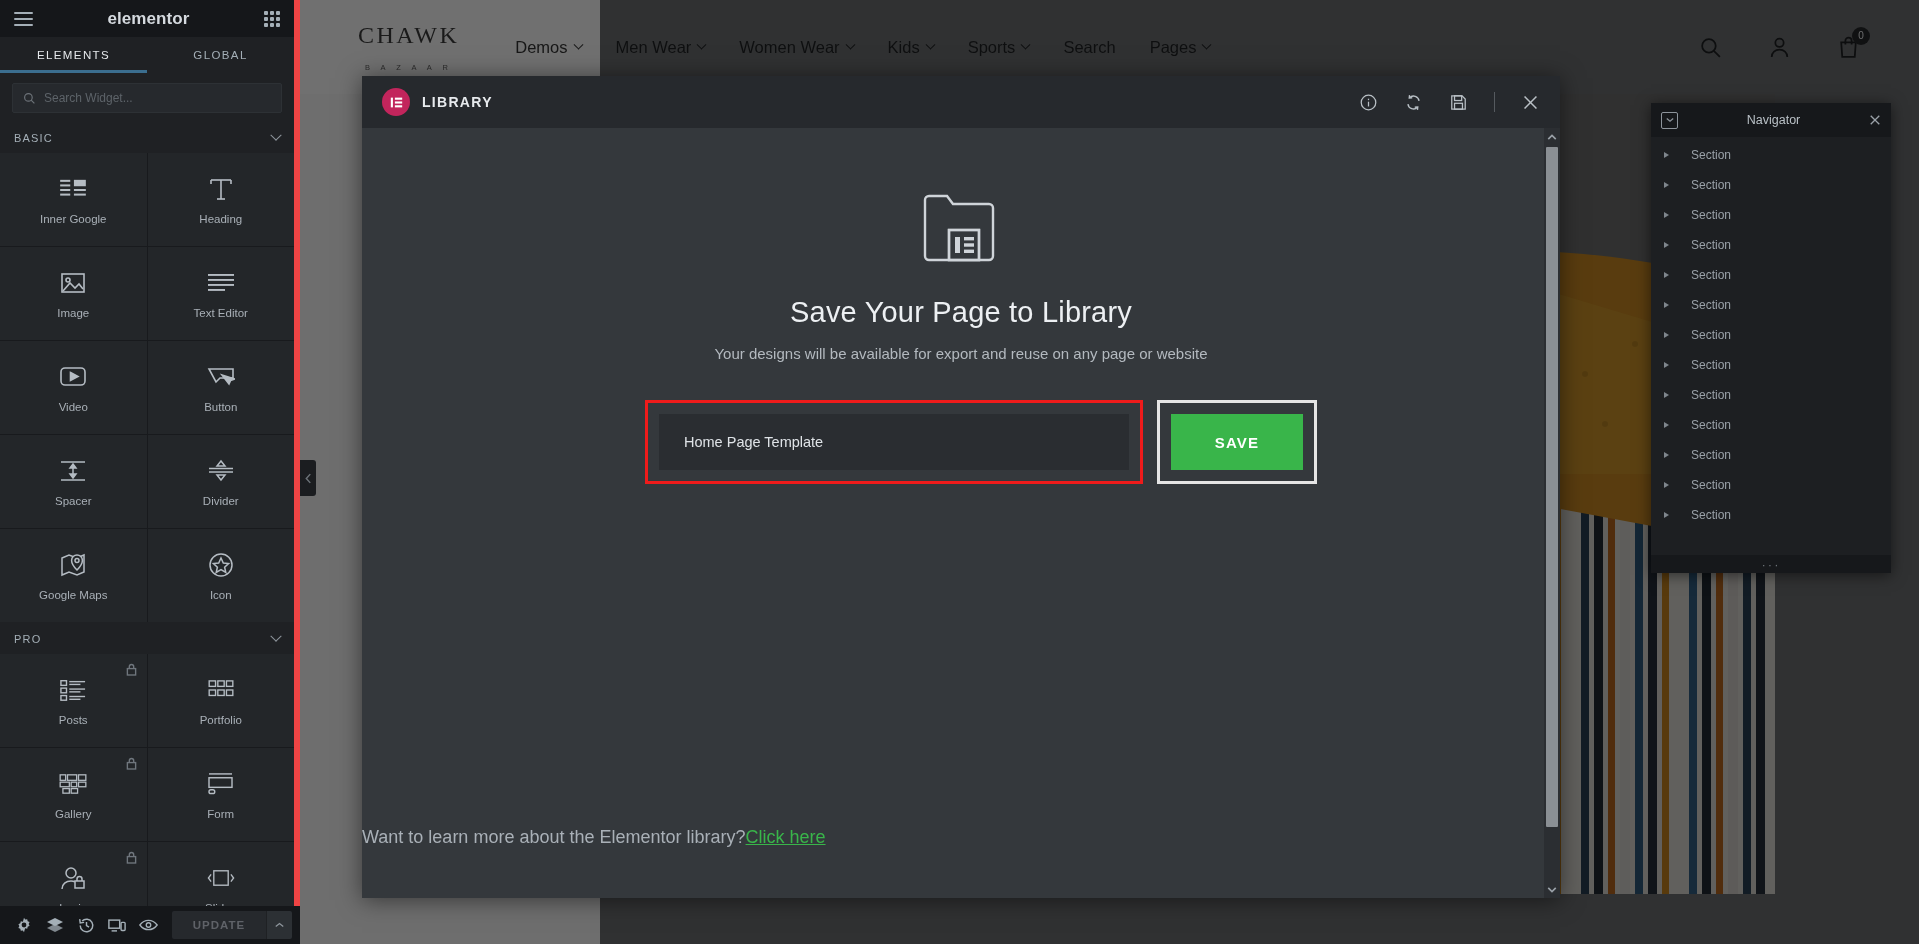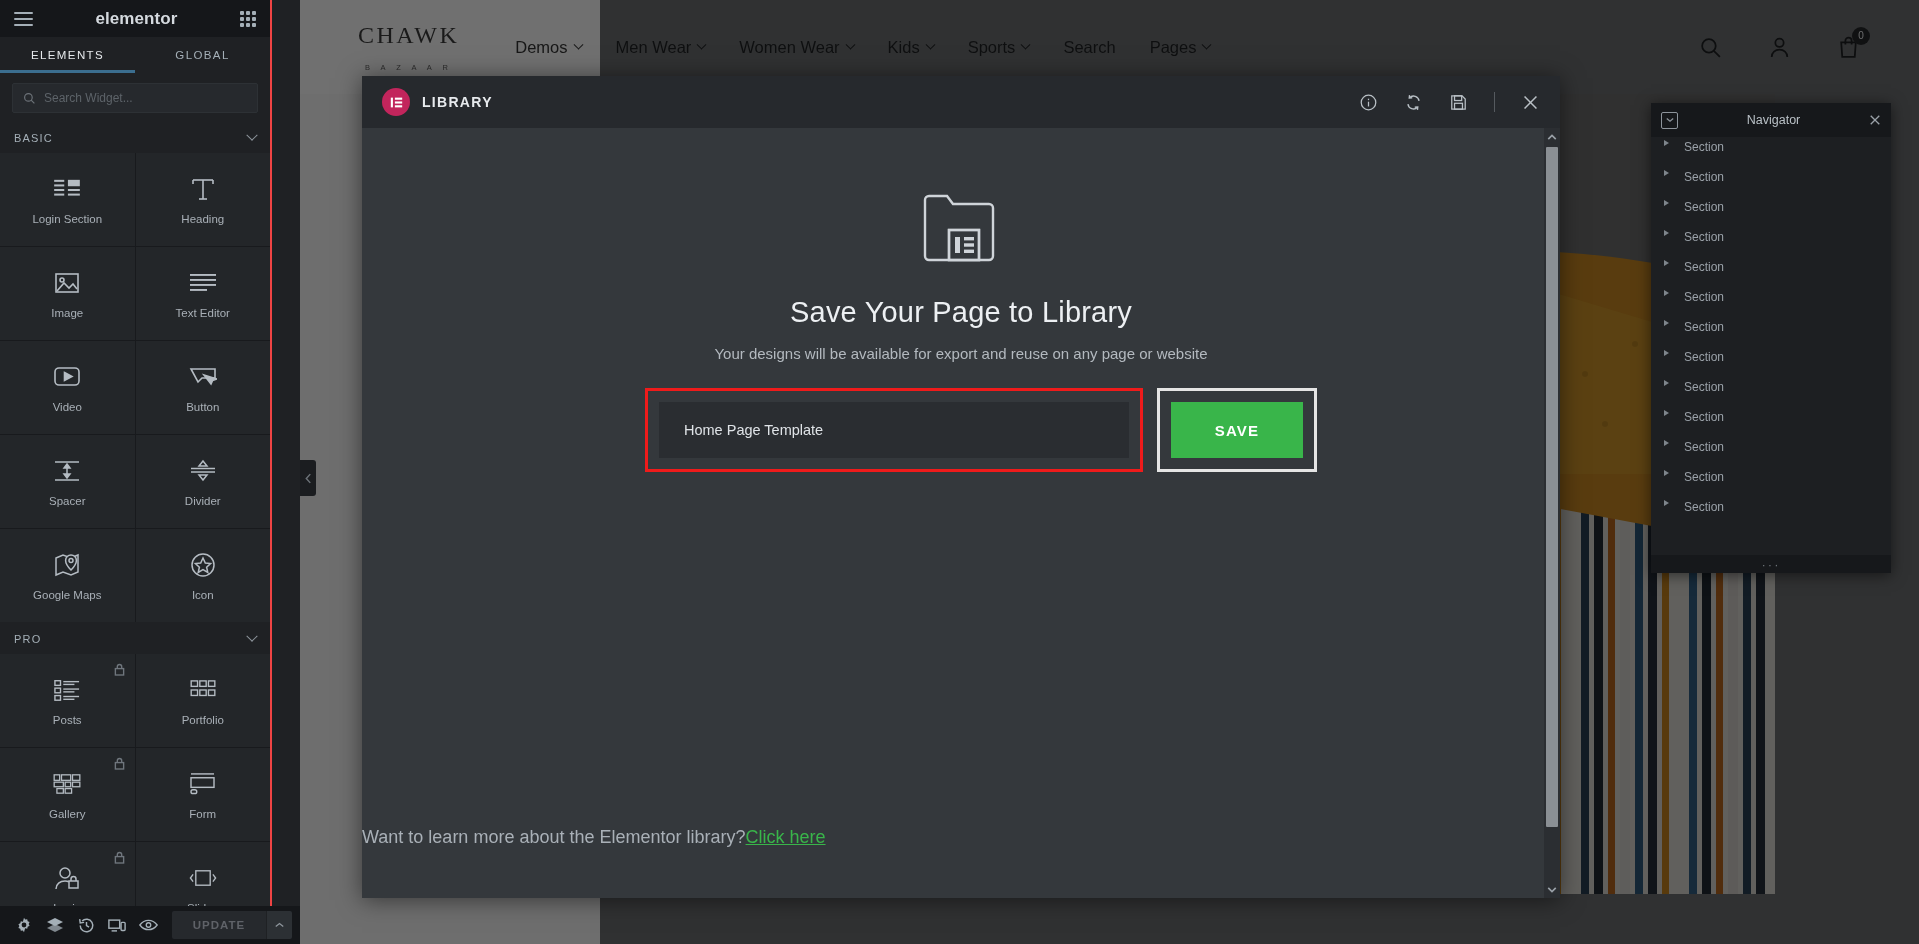--- a/index.html
+++ b/index.html
@@ -8,23 +8,23 @@
     overflow: hidden;
     background: #1f2124;
     font-family: "Liberation Sans", sans-serif;
     -webkit-font-smoothing: antialiased;
   }
   #root { position: relative; width: 1919px; height: 944px; }
 
   
   #panel {
     position: absolute; left: 0; top: 0;
-    width: 272px; height: 944px;
+    width: 300px; height: 944px;
     background: #1f2124;
-    border-right: 2px solid #ef4444;
+    border-right: 6px solid #ef4444;
     z-index: 40;
   }
   #panel-header {
     height: 37px; background: #15171a;
     display: flex; align-items: center; justify-content: space-between;
     padding: 0 14px;
   }
   .ham { width: 19px; height: 14px; display: flex; flex-direction: column; justify-content: space-between; cursor: pointer; }
   .ham i { display: block; height: 2px; background: #a4afb7; border-radius: 1px; }
   #brand { color: #d5dadf; font-size: 17px; font-weight: bold; letter-spacing: .1px; }
@@ -146,21 +146,21 @@
   #head-actions { margin-left: auto; display: flex; align-items: center; gap: 26px; }
   .hact { color: #b9c0c6; cursor: pointer; display: flex; }
   #head-sep { width: 1px; height: 20px; background: #555a5f; }
 
   #modal-body { flex: 1; position: relative; display: flex; flex-direction: column; align-items: center; padding-top: 58px; }
 
   #folder-icon { color: #cfd4d9; margin-bottom: 26px; }
   #save-title { color: #edf0f3; font-size: 29px; font-weight: normal; letter-spacing: .2px; }
   #save-sub { color: #b3b9bf; font-size: 15px; margin-top: 16px; }
 
-  #form-row { display: flex; align-items: center; margin-top: 26px; padding-left: 40px; }
+  #form-row { display: flex; align-items: center; margin-top: 38px; padding-left: 40px; }
   #input-annot { border: 3px solid #ef1b1b; padding: 11px; }
   #tpl-input {
     width: 470px; height: 56px; background: #2a2d31;
     border: 1px solid #2a2d31; outline: none;
     color: #dfe3e7; font-size: 14.5px; font-family: inherit;
     padding: 0 24px;
   }
   #tpl-input::placeholder { color: #80878e; }
   #save-annot { border: 3px solid #e5e5e5; padding: 11px; margin-left: 14px; }
   #save-btn {
@@ -195,21 +195,21 @@
   }
   #nav-head {
     height: 34px; background: #16181b;
     display: flex; align-items: center; padding: 0 10px;
     flex: 0 0 34px;
   }
   #nav-dock { width: 17px; height: 17px; border: 1.4px solid #8d949b; border-radius: 2px; display: flex; align-items: center; justify-content: center; cursor: pointer; }
   #nav-title { flex: 1; text-align: center; color: #b9c0c6; font-size: 12.5px; }
   #nav-close { color: #9aa1a8; cursor: pointer; display: flex; font-size: 14px; }
   #nav-list { flex: 1; overflow: hidden; padding-top: 3px; }
-  .nrow { height: 30px; display: flex; align-items: flex-start; padding-left: 13px; gap: 15px; cursor: pointer; }
+  .nrow { height: 30px; display: flex; align-items: center; padding-left: 13px; gap: 22px; cursor: pointer; }
   .ncaret { width: 0; height: 0; border-left: 5px solid #7e858c; border-top: 3.5px solid transparent; border-bottom: 3.5px solid transparent; }
   .nlabel { color: #9aa1a8; font-size: 12px; }
   #nav-foot { height: 18px; background: #16181b; display: flex; align-items: center; justify-content: center; color: #6c7278; font-size: 13px; letter-spacing: 2px; cursor: pointer; }
 </style>
 </head>
 <body>
 
 <div id="root">
 
   <div id="preview">
@@ -553,21 +553,21 @@
           <svg width="26" height="22" viewBox="0 0 28 24" fill="currentColor">
             <rect x="0" y="2" width="11" height="2.2"></rect>
               <rect x="0" y="7" width="11" height="2.2"></rect>
             <rect x="0" y="12" width="11" height="2.2"></rect>
               <rect x="0" y="17" width="11" height="2.2"></rect>
             <rect x="15" y="2" width="13" height="7"></rect>
               <rect x="15" y="12" width="13" height="2.2"></rect>
             <rect x="15" y="17" width="13" height="2.2"></rect>
           </svg>
         </span>
-        <span class="wlabel">Login Section</span>
+        <span class="wlabel">Inner Google</span>
       </div>
       <div class="wcell">
         <span class="wicon">
           <svg width="26" height="26" viewBox="0 0 26 26" fill="none" stroke="currentColor" stroke-width="1.6">
             <line x1="3" y1="4" x2="23" y2="4"></line>
               <line x1="13" y1="4" x2="13" y2="23"></line>
             <line x1="3" y1="4" x2="3" y2="8"></line>
               <line x1="23" y1="4" x2="23" y2="8"></line>
             <line x1="9" y1="23" x2="17" y2="23"></line>
           </svg>

